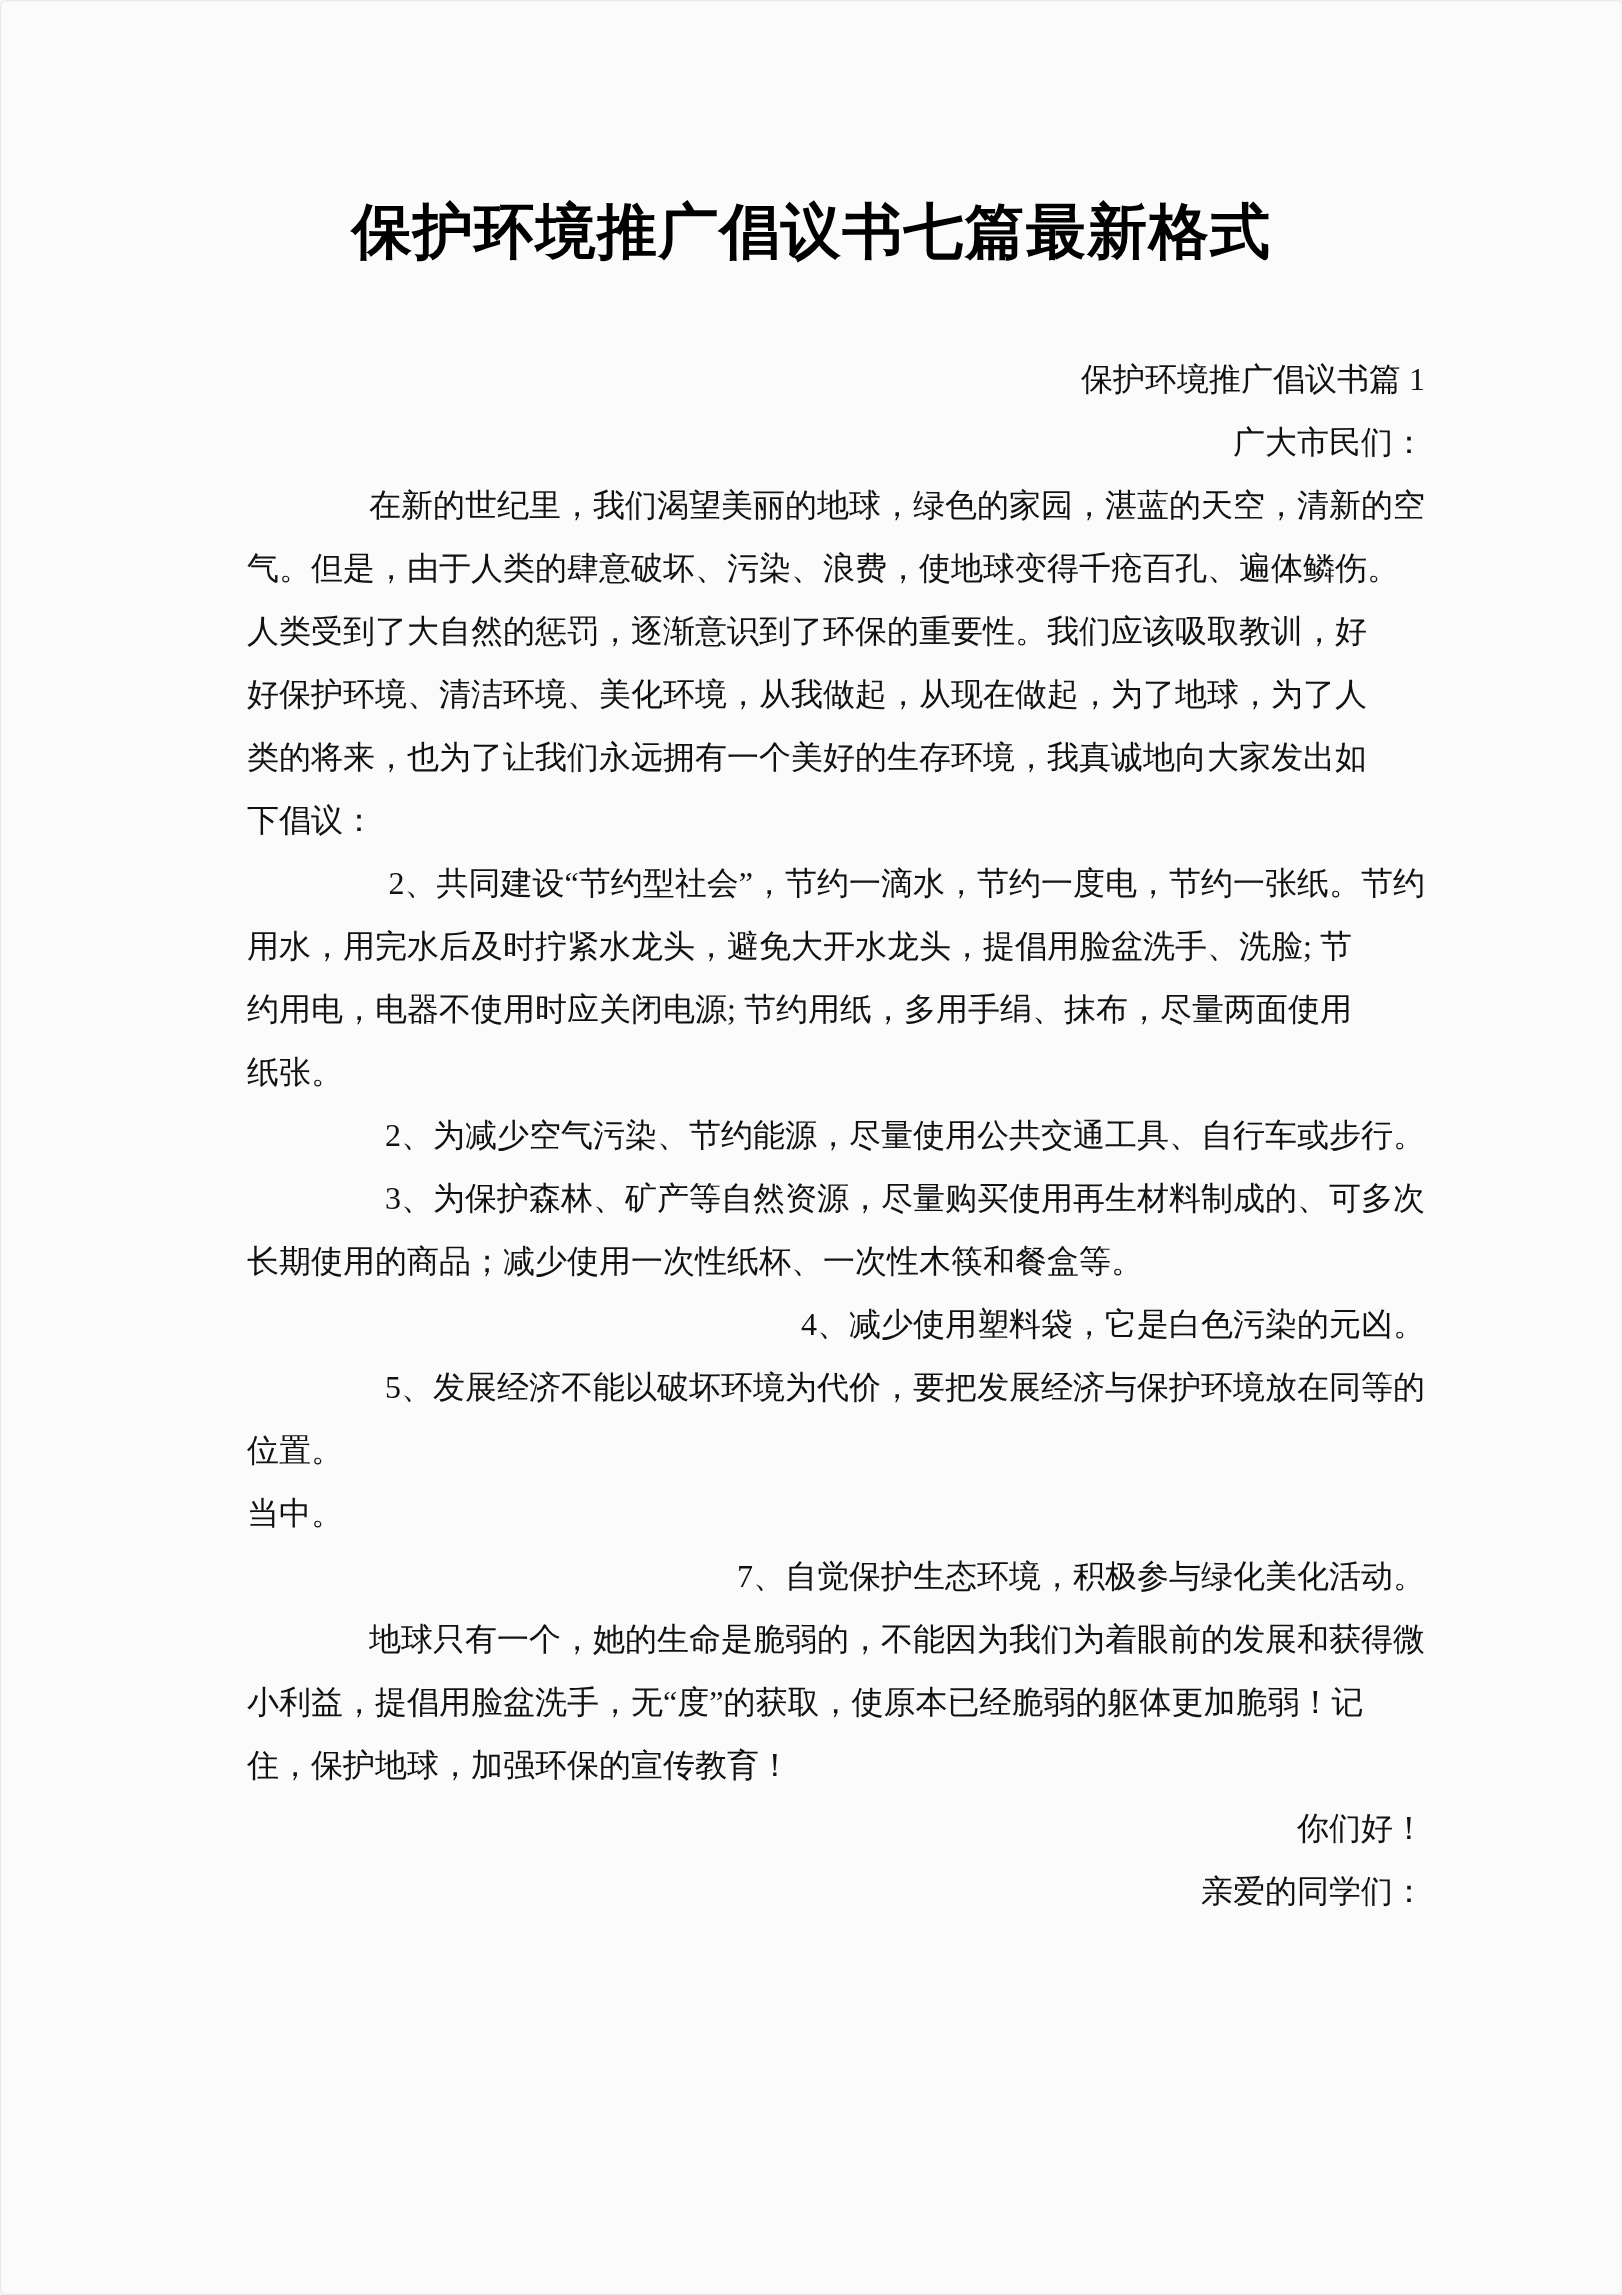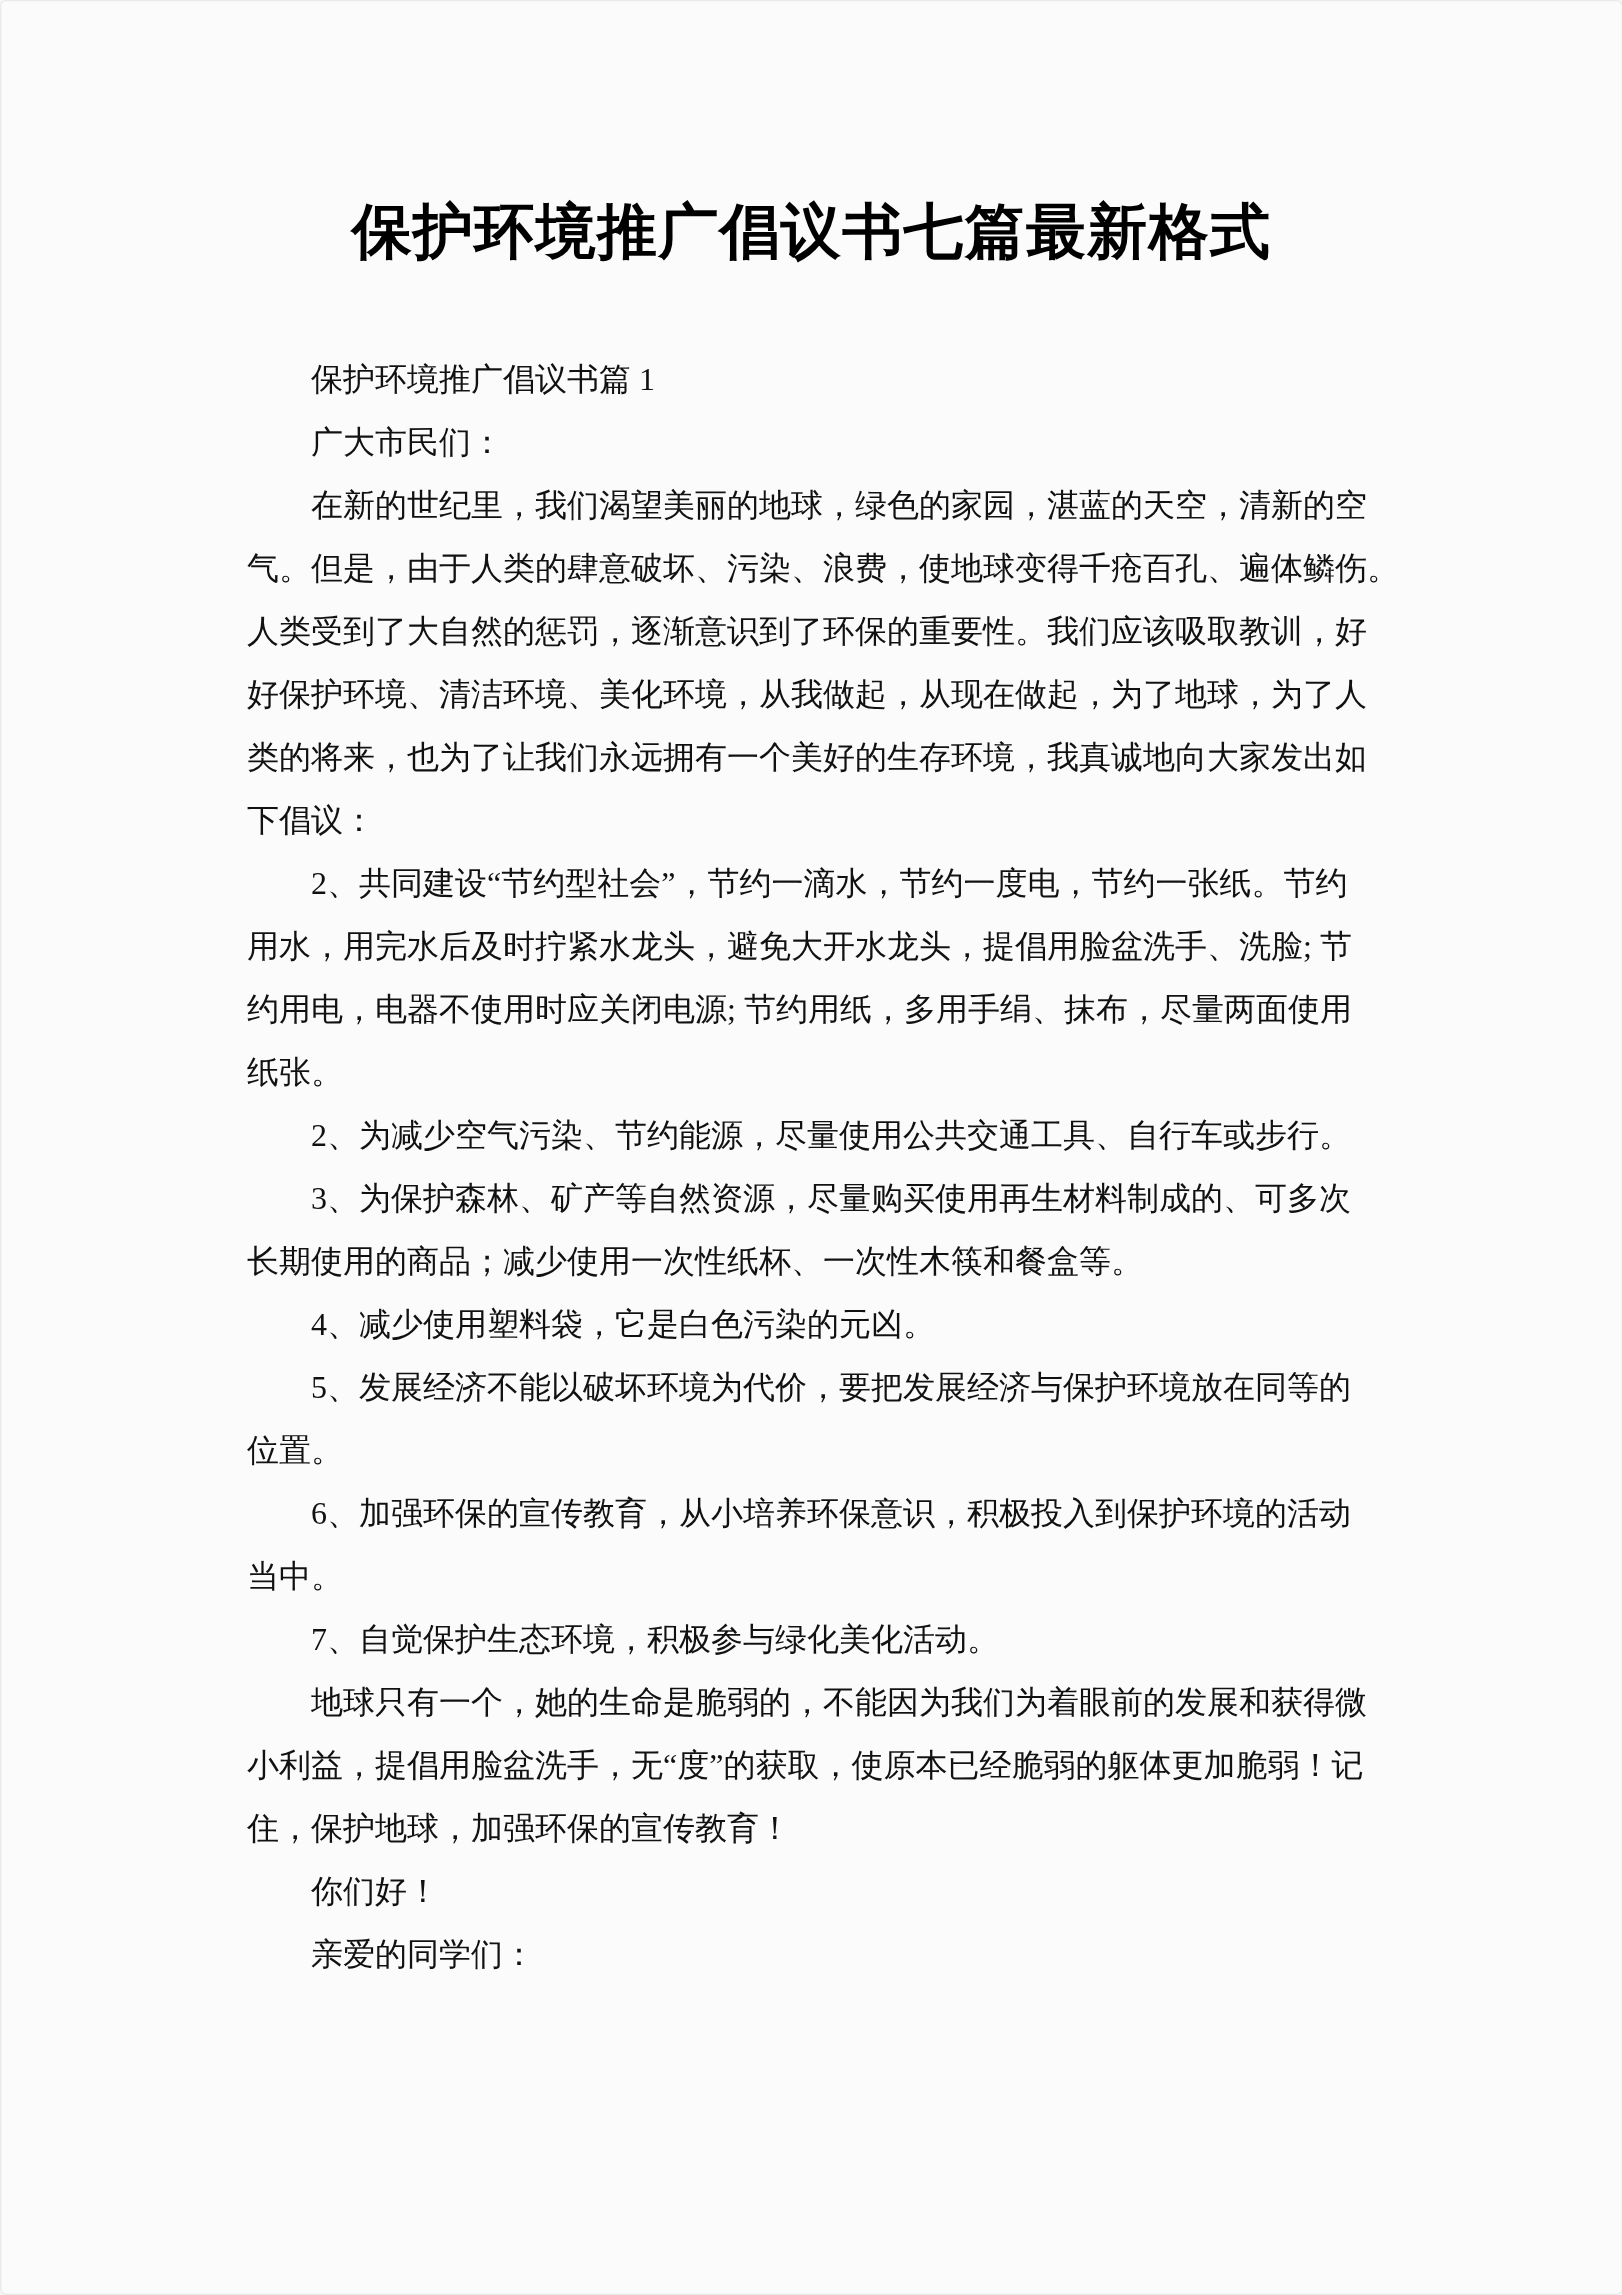--- a/index.html
+++ b/index.html
@@ -43,20 +43,21 @@
   }
   .line {
     height: 63px;
     line-height: 63px;
     font-size: 32px;
     white-space: nowrap;
     color: #111111;
   }
   .line.indent {
     padding-left: 64px;
+    text-align: right;
   }
 </style>
 </head>
 <body>
 
 <div class="page">
   <h1 class="doc-title">保护环境推广倡议书七篇最新格式</h1>
   <div class="doc-lines">
       <div class="line indent">保护环境推广倡议书篇 1</div>
       <div class="line indent">广大市民们：</div>
@@ -69,21 +70,20 @@
       <div class="line indent">2、共同建设“节约型社会”，节约一滴水，节约一度电，节约一张纸。节约</div>
       <div class="line">用水，用完水后及时拧紧水龙头，避免大开水龙头，提倡用脸盆洗手、洗脸; 节</div>
       <div class="line">约用电，电器不使用时应关闭电源; 节约用纸，多用手绢、抹布，尽量两面使用</div>
       <div class="line">纸张。</div>
       <div class="line indent">2、为减少空气污染、节约能源，尽量使用公共交通工具、自行车或步行。</div>
       <div class="line indent">3、为保护森林、矿产等自然资源，尽量购买使用再生材料制成的、可多次</div>
       <div class="line">长期使用的商品；减少使用一次性纸杯、一次性木筷和餐盒等。</div>
       <div class="line indent">4、减少使用塑料袋，它是白色污染的元凶。</div>
       <div class="line indent">5、发展经济不能以破坏环境为代价，要把发展经济与保护环境放在同等的</div>
       <div class="line">位置。</div>
-      <div class="line indent">6、加强环保的宣传教育，从小培养环保意识，积极投入到保护环境的活动</div>
       <div class="line">当中。</div>
       <div class="line indent">7、自觉保护生态环境，积极参与绿化美化活动。</div>
       <div class="line indent">地球只有一个，她的生命是脆弱的，不能因为我们为着眼前的发展和获得微</div>
       <div class="line">小利益，提倡用脸盆洗手，无“度”的获取，使原本已经脆弱的躯体更加脆弱！记</div>
       <div class="line">住，保护地球，加强环保的宣传教育！</div>
       <div class="line indent">你们好！</div>
       <div class="line indent">亲爱的同学们：</div>
     </div>
 </div>
 

